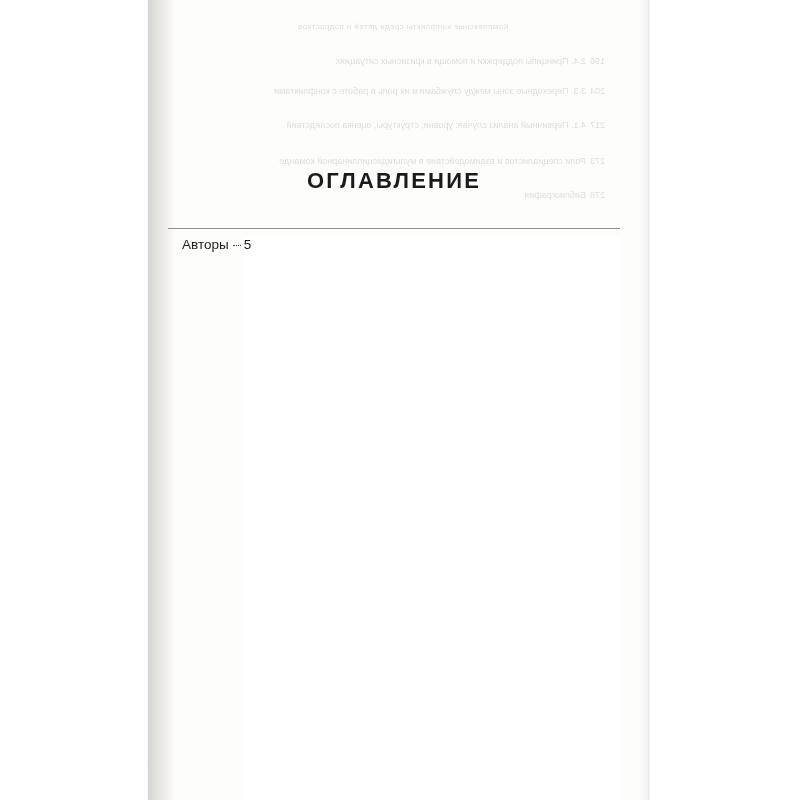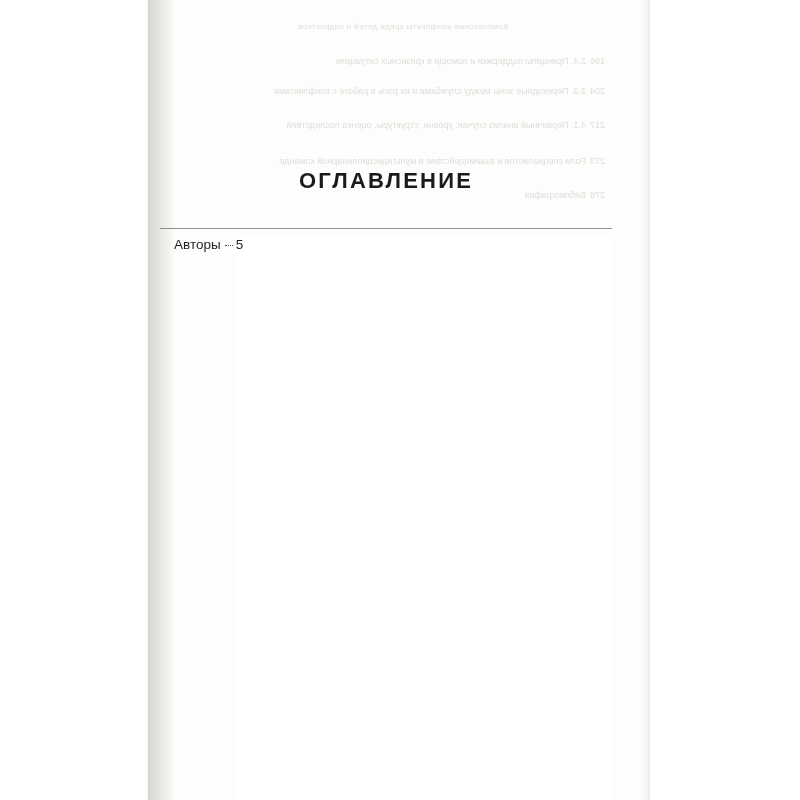--- a/index.html
+++ b/index.html
@@ -95,21 +95,21 @@
     text-align: right;
     font-size: 9px;
   }
   .ghost-txt {
     font-size: 9px;
   }
 
   
   .content {
     position: absolute;
-    left: 160px;
+    left: 168px;
     top: 0;
     width: 452px;
     height: 800px;
   }
   .toc-title {
     position: absolute;
     left: 0;
     top: 168px;
     width: 452px;
     text-align: center;

